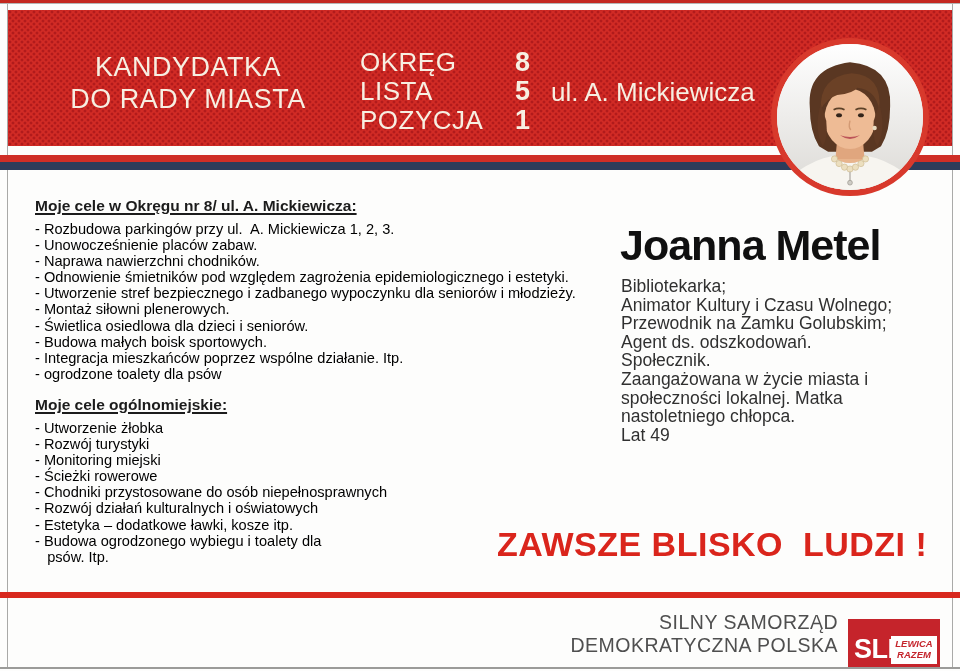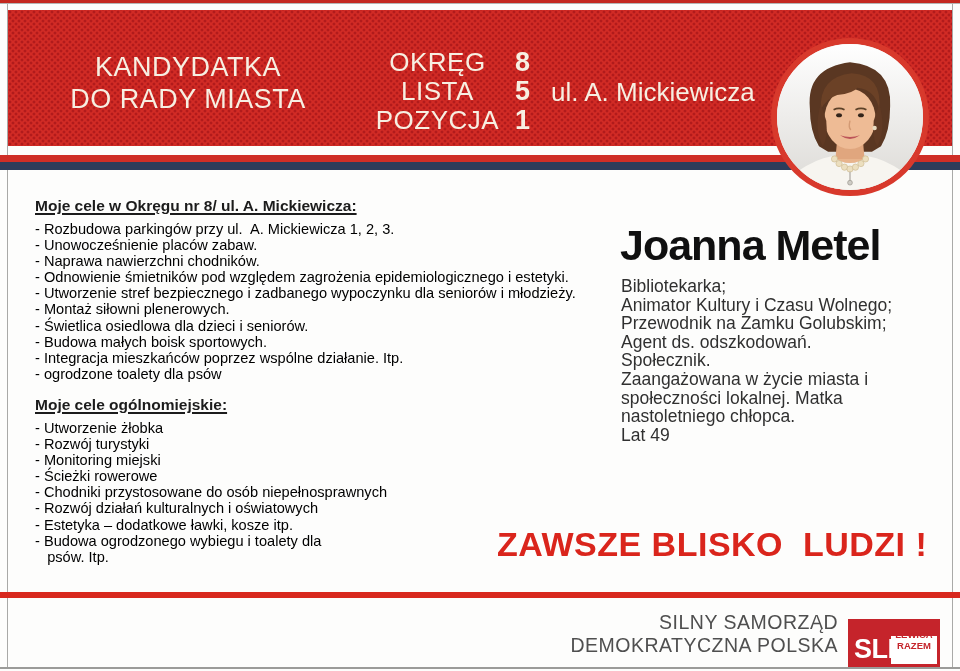--- a/index.html
+++ b/index.html
@@ -26,21 +26,21 @@
     background-size:6px 6px, 6px 6px;
     background-position:0 0, 3px 3px;
   }
   .kandydatka {
     position:absolute; left:55px; top:41px; width:250px;
     text-align:center; color:#f7efe2; font-size:27px; line-height:32px;
     font-weight:400; letter-spacing:0.5px;
   }
   .okreg-table { position:absolute; left:352px; top:38px; color:#f7efe2; }
   .okreg-row   { display:flex; height:29px; align-items:center; }
-  .okreg-label { width:155px; font-size:26px; font-weight:400; letter-spacing:0.5px;text-align:center; }
+  .okreg-label { width:155px; font-size:26px; font-weight:400; letter-spacing:0.5px; }
   .okreg-num   { font-size:27px; font-weight:700; }
   .street      { position:absolute; left:543px; top:40px; color:#f7efe2; font-size:26px; font-weight:400;margin-top:27px; }
 
   
   .stripe-red  { position:absolute; left:0; top:155px; width:100%; height:7px; background:#cf2e26; }
   .stripe-navy { position:absolute; left:0; top:162px; width:100%; height:8px; background:#2d3c5a; }
 
   
   .photo {
     position:absolute; left:771px; top:38px; width:158px; height:158px;
@@ -83,21 +83,22 @@
     position:absolute; left:848px; top:619px; width:92px; height:48px;
     background:#c5242b;
   }
   .sld-text {
     position:absolute; left:6px; bottom:2px;
     color:#fff; font-size:27px; font-weight:700; letter-spacing:-0.5px;
   }
   .lewica-box {
     position:absolute; right:3px; top:17px; bottom:3px; width:46px;
     background:#fff; display:flex; flex-direction:column; justify-content:flex-end;
-    padding-bottom:13px;
+    padding-bottom:4px;
+    font-style:italic;
   }
   .lewica-line {
     color:#c5242b; font-size:9.5px; line-height:10.5px; font-weight:700;
     text-align:center; letter-spacing:0;
   }
 </style>
 </head>
 <body>
 
 <div class="page">

